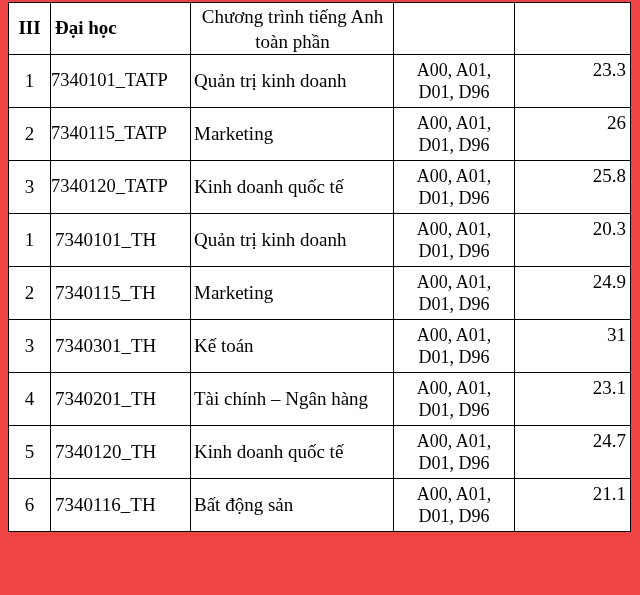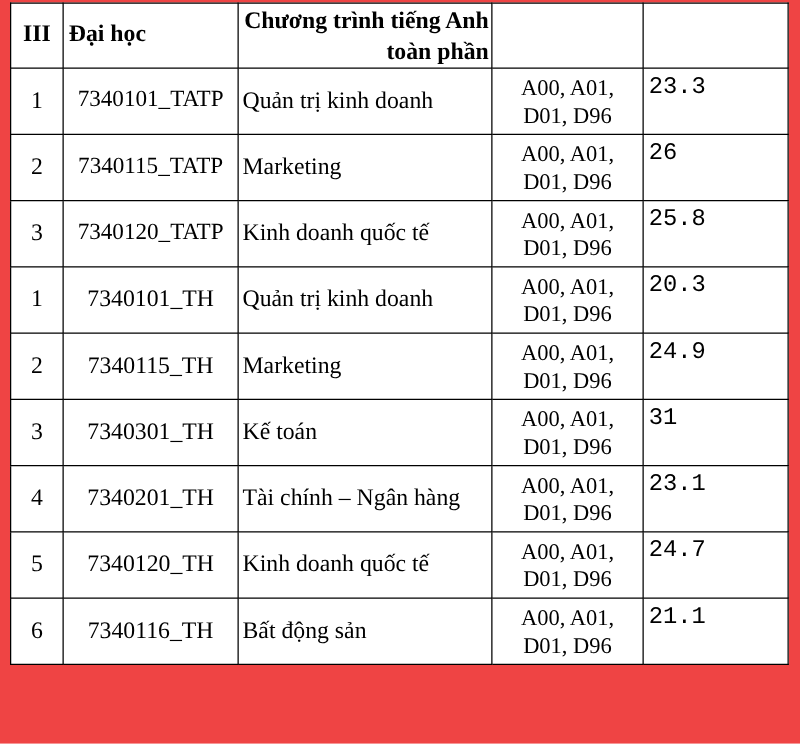--- a/index.html
+++ b/index.html
@@ -64,61 +64,60 @@
     padding-top: 13px;
   }
   .sec-level {
     font-weight: bold;
     font-size: 19px;
     text-align: left;
     line-height: 23px;
     padding-top: 13px;
   }
   .sec-title {
-    font-weight: bold;
+    font-weight: normal;
     font-size: 19px;
     line-height: 25px;
-    text-align: right;
+    text-align: center;
     padding: 1px 2px 0 3px;
   }
 
   
   tr.data-row td { height: 52px; }
 
   .d-no {
     font-size: 19px;
     text-align: center;
     line-height: 23px;
     padding-top: 14px;
   }
   .d-code {
     font-size: 19px;
-    text-align: center;
+    text-align: left;
     line-height: 23px;
     padding-top: 14px;
     white-space: nowrap;
   }
   .d-name {
     font-size: 19px;
     text-align: left;
     line-height: 23px;
     padding: 14px 2px 0 3px;
   }
   .d-comb {
     font-size: 18px;
     text-align: center;
     line-height: 22px;
     padding-top: 4px;
   }
   .d-score {
     font-size: 19px;
-    text-align: left;
+    text-align: right;
     line-height: 23px;
     padding-top: 3px;
-    font-family: Liberation Mono, monospace;
   }
 
   
   .d-code.narrow { font-size: 18.5px; padding-left: 0; padding-right: 0; }
 </style>
 </head>
 <body>
 
 <div class="sheet">
 

